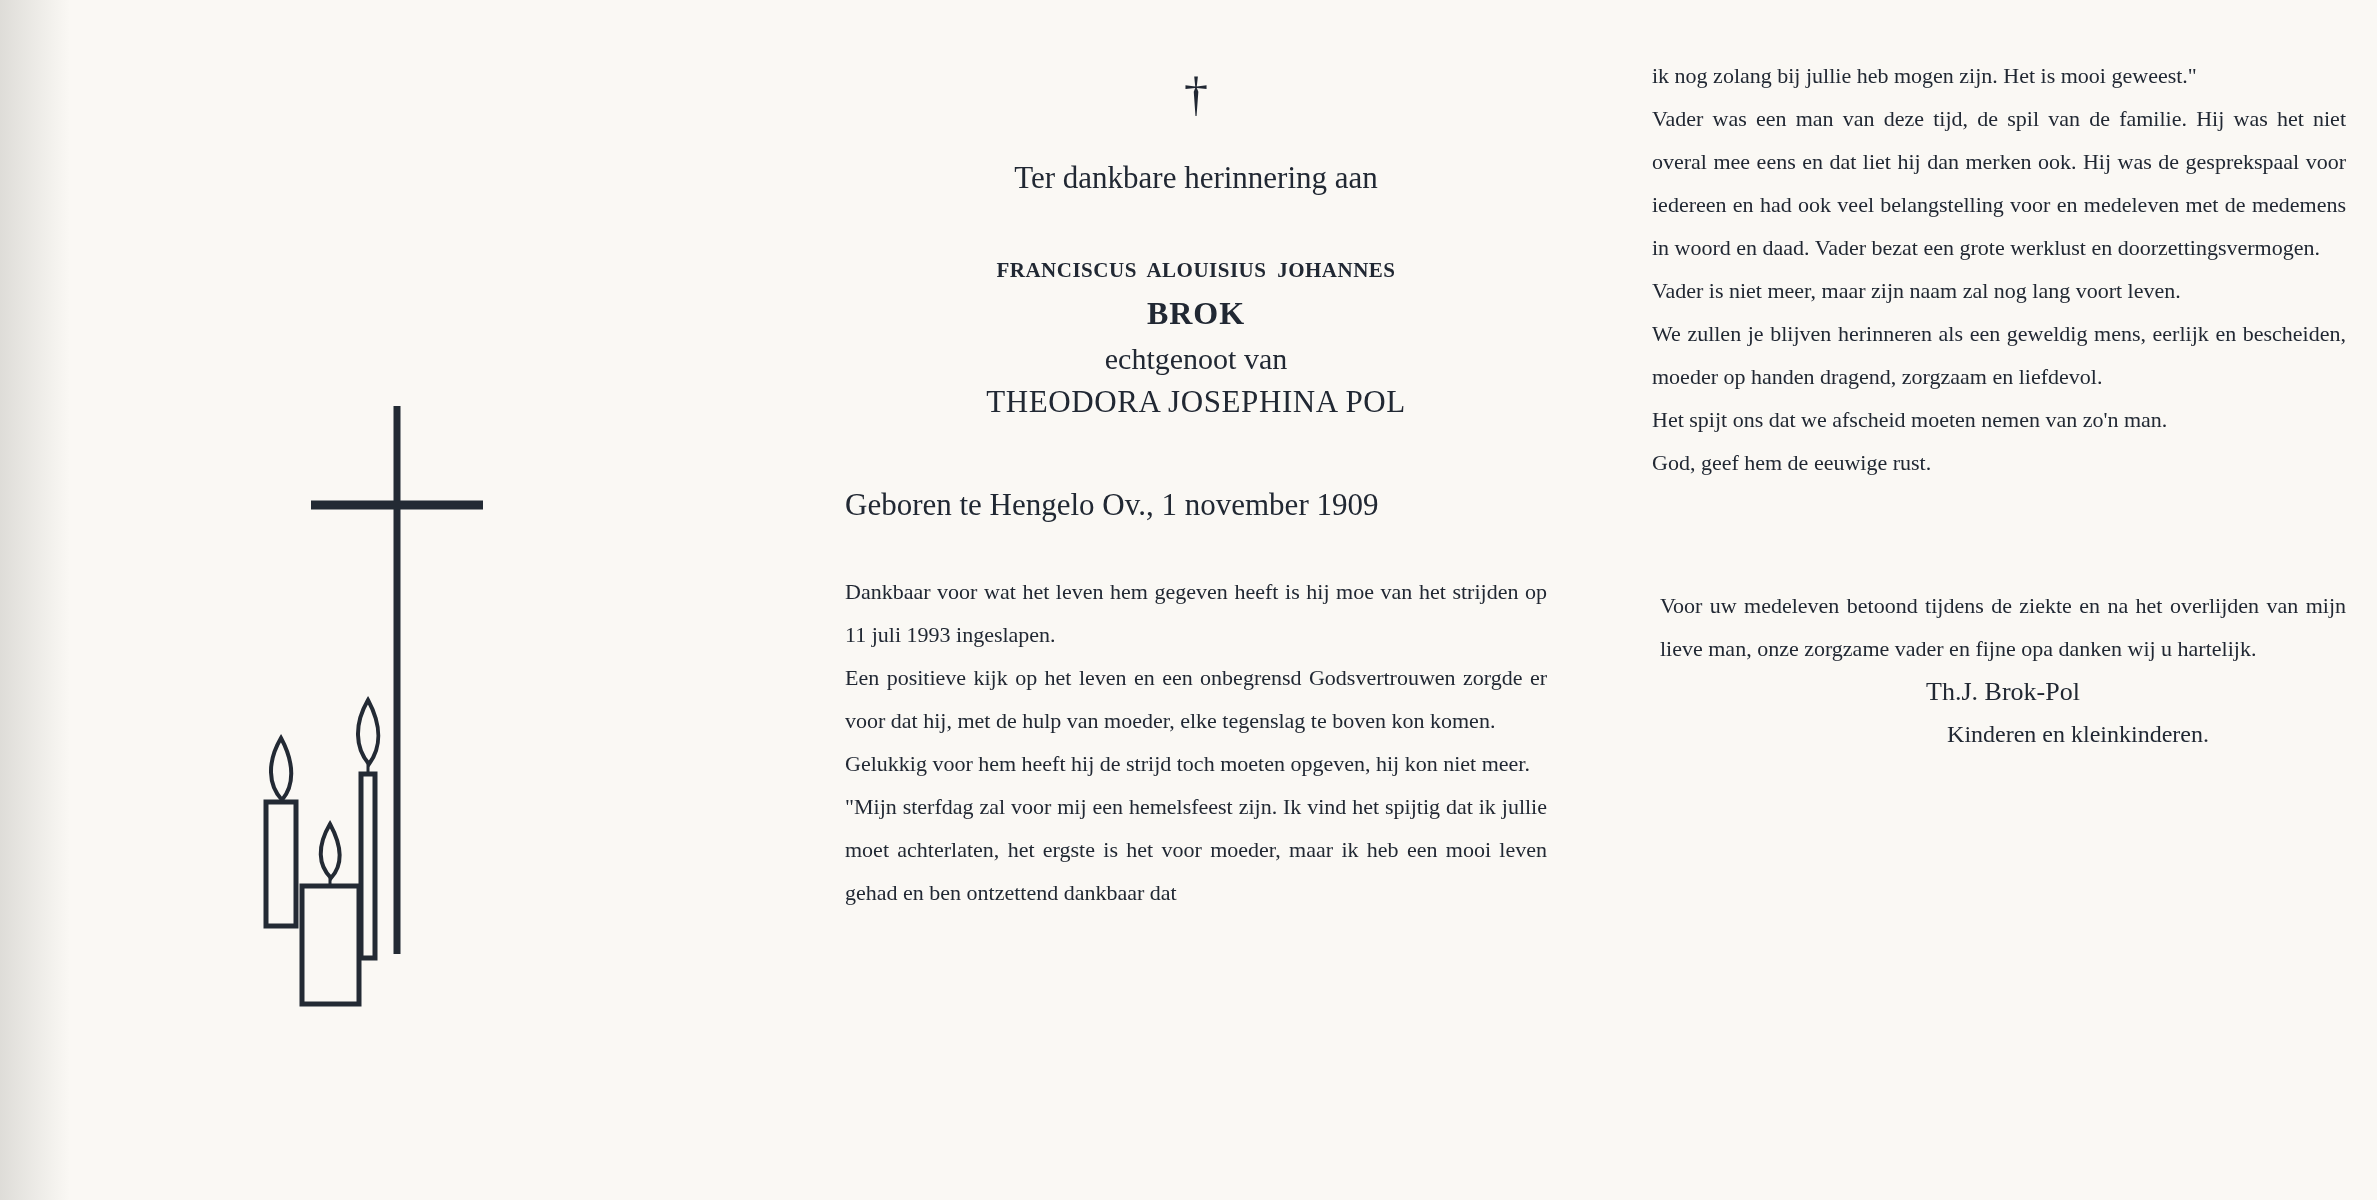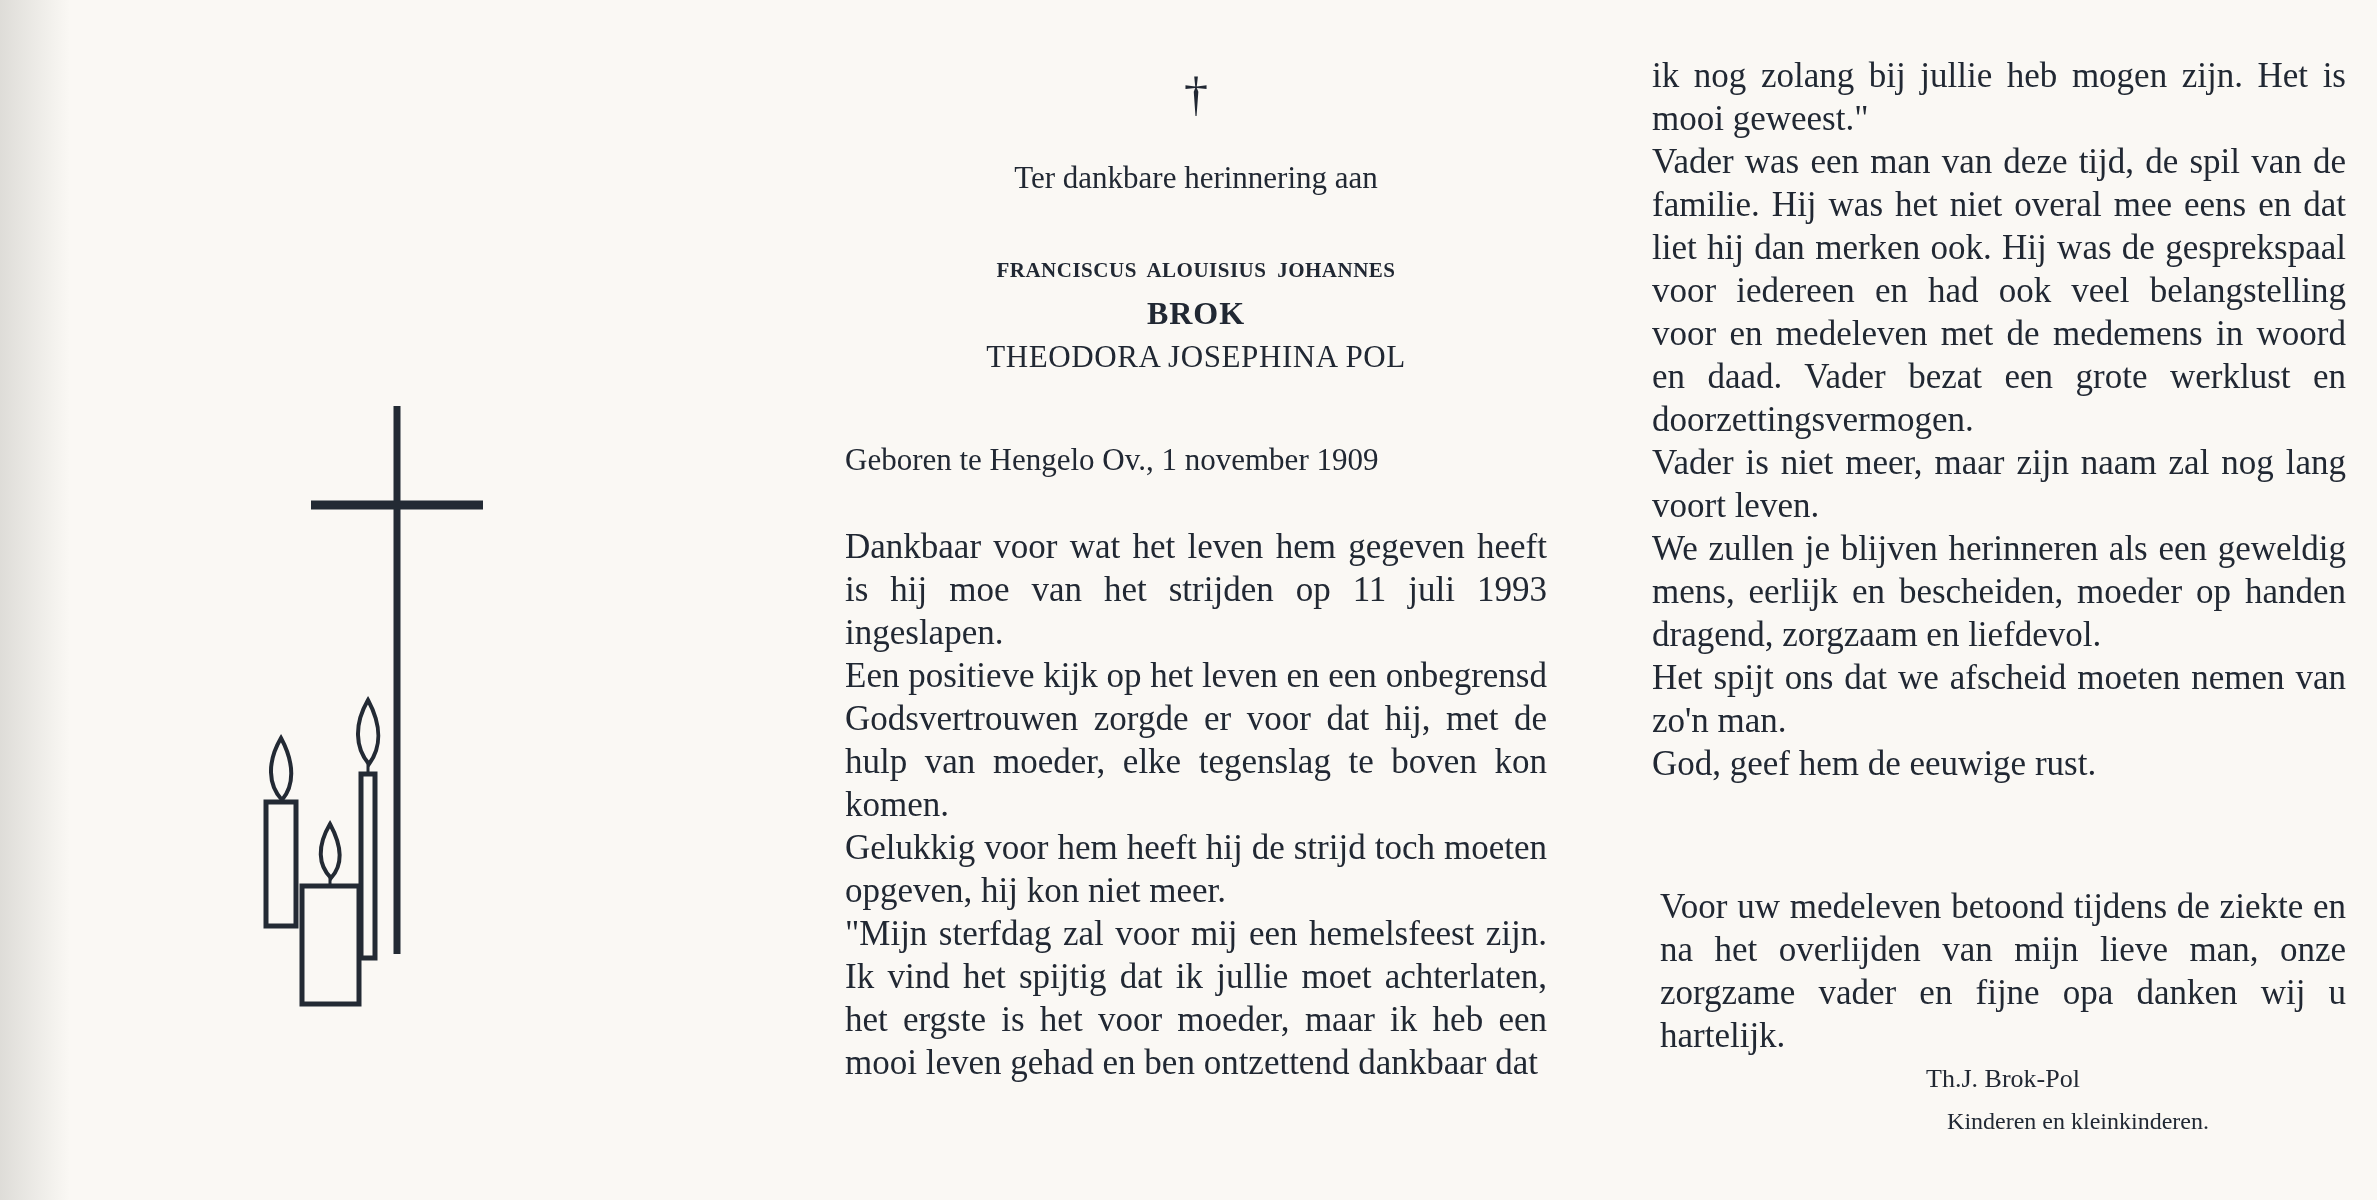--- a/index.html
+++ b/index.html
@@ -50,21 +50,21 @@
     line-height: 43px;
     letter-spacing: 0.5px;
     word-spacing: 5px;
   }
   .name-line2 { font-weight: bold; font-size: 32px; line-height: 43px; letter-spacing: 1px; }
   .relation-line { font-size: 30px; line-height: 43px; margin-top: 2px; }
   .spouse-line { font-size: 31px; line-height: 43px; letter-spacing: 0.6px; }
   .birth-line { font-size: 31px; line-height: 43px; margin-top: 60px; text-align: left; }
 
   .body-text p {
-    font-size: 35px;
+    font-size: 22px;
     line-height: 43px;
     text-align: justify;
   }
   .col-middle .body-text { margin-top: 44px; }
 
   .ack-block { margin-top: 100px; margin-left: 8px; }
   .sig-line1 {
     font-size: 26px;
     line-height: 43px;
     text-align: center;
@@ -106,20 +106,21 @@
       </g>
     </svg>
   </div>
 
   <div class="col-middle">
     <div class="header">
       <div class="dagger">†</div>
       <div class="intro-line">Ter dankbare herinnering aan</div>
       <div class="name-line1">FRANCISCUS ALOUISIUS JOHANNES</div>
       <div class="name-line2">BROK</div>
+      <div class="relation-line">echtgenoot van</div>
       <div class="spouse-line">THEODORA JOSEPHINA POL</div>
       <div class="birth-line">Geboren te Hengelo Ov., 1 november 1909</div>
     </div>
     <div class="body-text">
       <p>Dankbaar voor wat het leven hem gegeven heeft is hij moe van het strijden op 11 juli 1993 ingeslapen.</p>
       <p>Een positieve kijk op het leven en een onbegrensd Godsvertrouwen zorgde er voor dat hij, met de hulp van moeder, elke tegenslag te boven kon komen.</p>
       <p>Gelukkig voor hem heeft hij de strijd toch moeten opgeven, hij kon niet meer.</p>
       <p>"Mijn sterfdag zal voor mij een hemelsfeest zijn. Ik vind het spijtig dat ik jullie moet achterlaten, het ergste is het voor moeder, maar ik heb een mooi leven gehad en ben ontzettend dankbaar dat</p>
     </div>
   </div>

